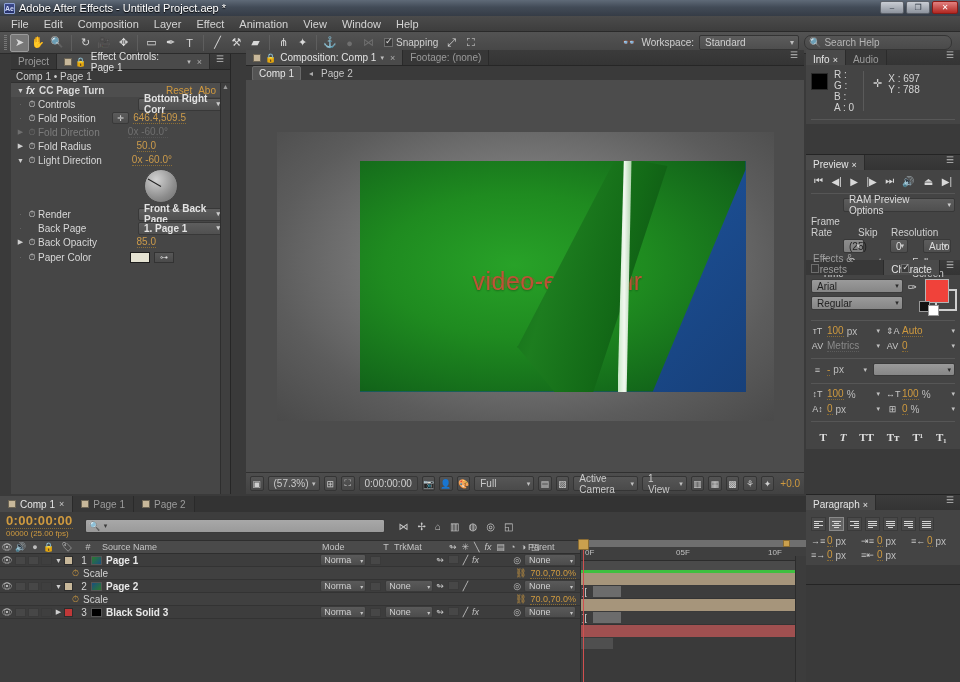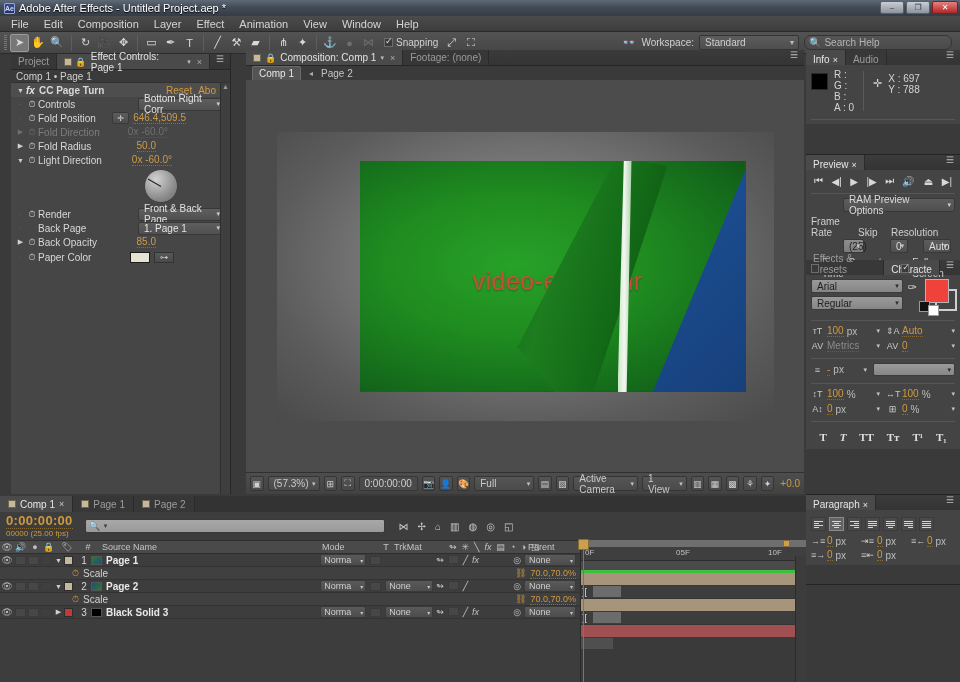--- a/index.html
+++ b/index.html
@@ -115,21 +115,21 @@
   .fxlabel { font-style:italic; font-weight:bold; font-size:10px; color:#e2e2e2; margin-right:4px;}
   .prop-name { color:#d8d8d8; }
   .prop-name.dim { color:#7d7d7d; }
   .ec-val { margin-left:auto; display:flex; align-items:center; padding-right:6px; gap:4px;}
   .val-orange { color:#cc9b4b; font-size:10px; border-bottom:1px dotted #8d6f35; }
   .val-orange.dim { color:#6f6f6f; border-bottom-color:#555;}
   .link-orange { color:#d49b3e; font-size:10px; }
   .ec-select {
     height:13px; background:linear-gradient(to bottom,#5e5e5e,#505050);
     border:1px solid #383838; border-radius:2px; font-size:10px; color:#e3e3e3;
-    display:flex; align-items:center; padding:0 13px 0 5px; position:relative; min-width:86px;
+    display:flex; align-items:center; padding:0 13px 0 5px; position:relative; min-width:86px;font-weight:bold;
   }
   .ec-select:after { content:"▾"; position:absolute; right:3px; font-size:7px; color:#cdcdcd;}
   .posbtn {
     width:17px;height:12px;background:linear-gradient(to bottom,#5c5c5c,#4c4c4c);
     border:1px solid #393939;border-radius:2px; font-size:8px; color:#d6d6d6;
     display:flex;align-items:center;justify-content:center;
   }
   .dial-wrap { height:40px; position:relative; }
   .dial {
     position:absolute; left:133px; top:2px;

